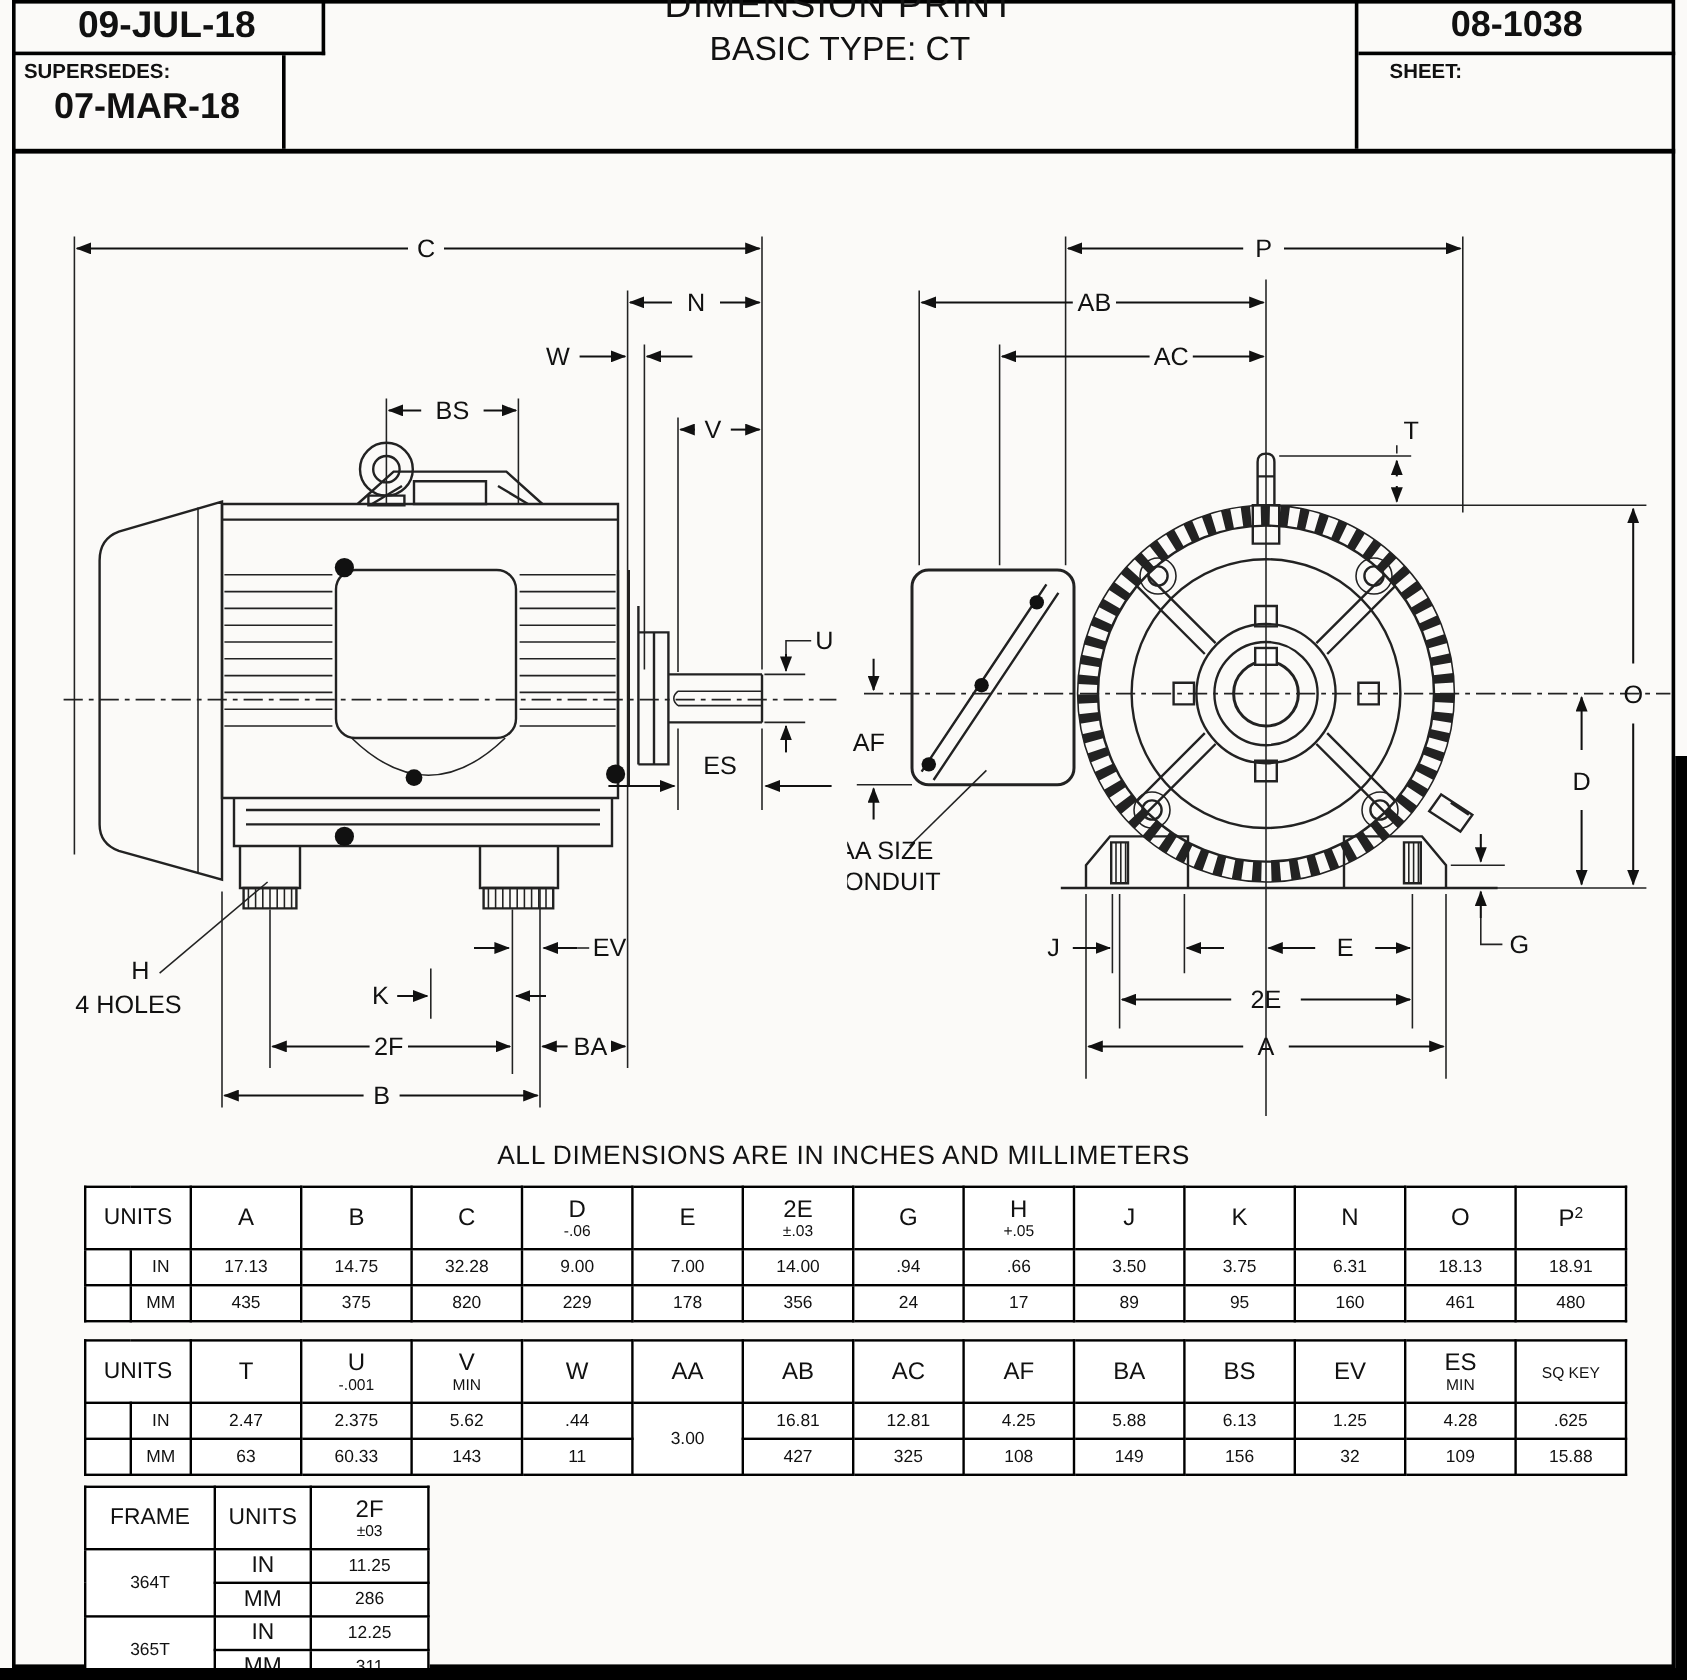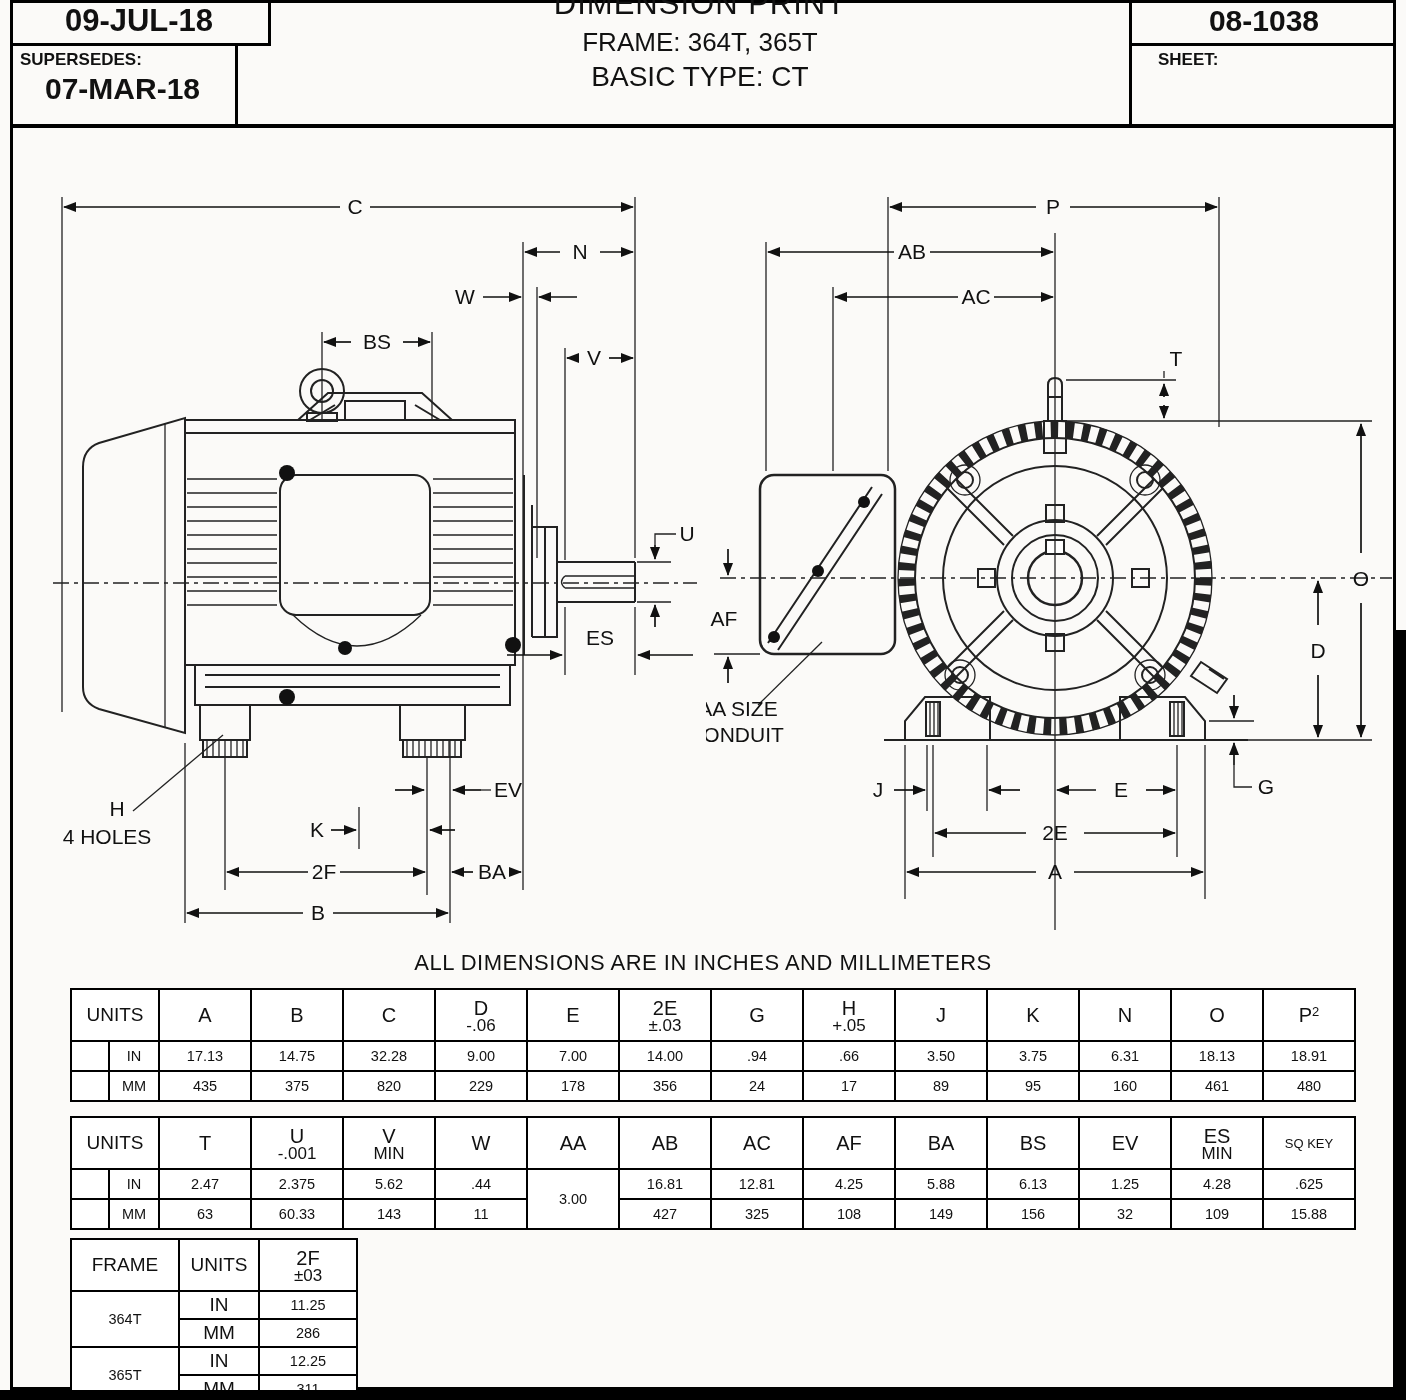--- a/index.html
+++ b/index.html
@@ -27,21 +27,21 @@
   #bottom-bar{left:0;top:1390px;width:1406px;height:10px;background:#000;}
   #right-bar{left:1396px;top:630px;width:10px;height:770px;background:#000;}
   
   #note{left:10px;top:950px;width:1386px;text-align:center;font-size:22px;letter-spacing:.5px;}
   table.dims{border-collapse:collapse;background:#fff;}
   .dims th,.dims td{border:2px solid #000;text-align:center;vertical-align:middle;
     font-family:"Liberation Sans",sans-serif;}
   .dims th{height:48px;font-weight:normal;}
   .dims td{height:26px;font-size:14.5px;}
   .cn{font-size:20px;line-height:21px;}
-  .ct{font-size:17px;line-height:13px;}
+  .ct{font-size:13px;line-height:13px;}
   .units{font-size:19px;width:80px;}
   .blank{width:34px;}
   .ulabel{width:46px;font-size:18px;}
   sup{font-size:13px;}
   #t3 th{height:48px;}
   #t3 td{height:24px;}
   .fr{font-size:23px;}
   #t3 .ulabel2{font-size:19px;width:76px;}
   #t3 .val{font-size:15px;width:94px;}
   
@@ -57,21 +57,20 @@
 
 <div class="abs" id="frame"></div>
 
 <div class="abs" id="box-date">09-JUL-18</div>
 <div class="abs" id="box-sup">
   <div id="sup-label">SUPERSEDES:</div>
   <div id="sup-date">07-MAR-18</div>
 </div>
 <div class="abs" id="box-center">
   <div id="title1">DIMENSION PRINT</div>
-  <div id="title3">FRAME: 364T, 365T</div>
   <div id="title4">BASIC TYPE: CT</div>
 </div>
 <div class="abs" id="box-doc">08-1038</div>
 <div class="abs" id="box-sheet">
   <div id="sheet-label">SHEET:</div>
 </div>
 <div class="abs" id="hdr-sep"></div>
 
 <svg class="abs" style="left:45px;top:175px" width="660" height="790" viewBox="0 0 660 790">
   <defs>

